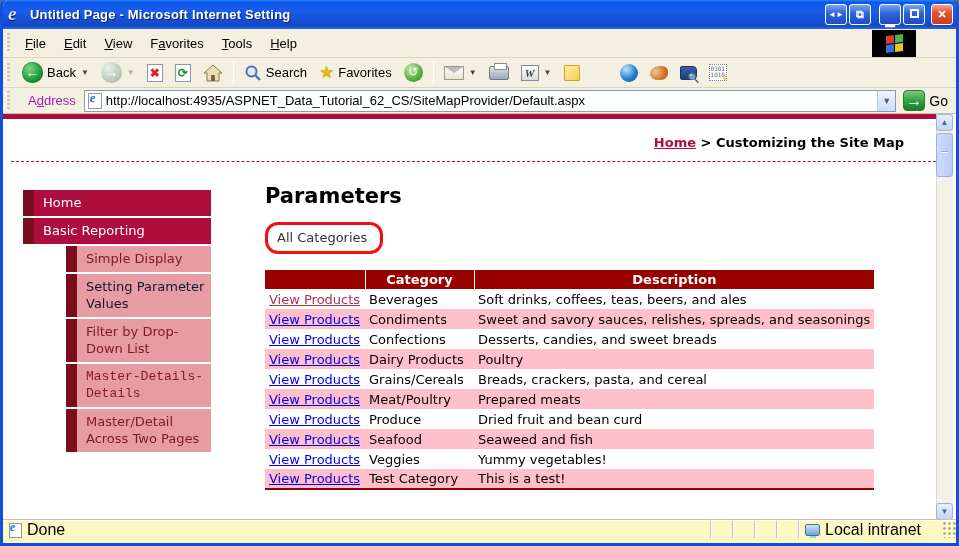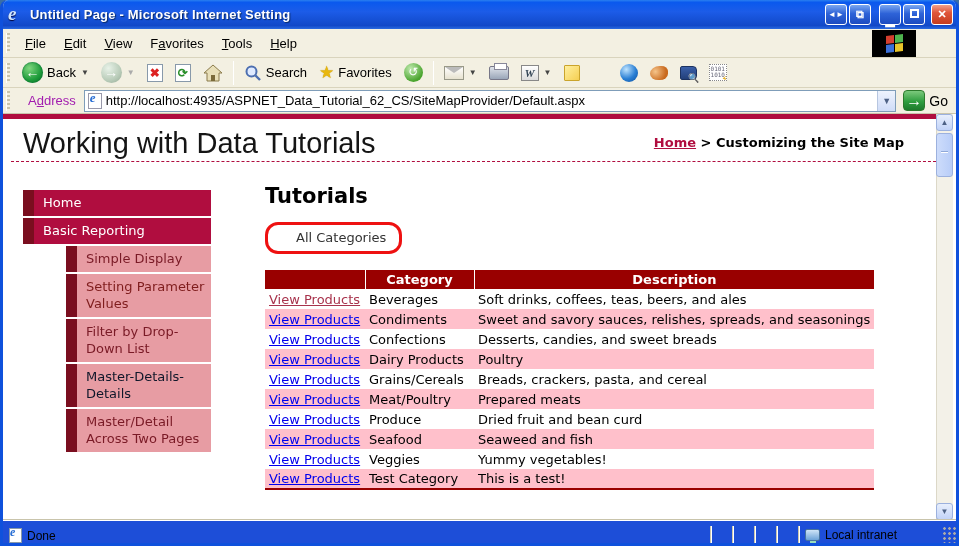--- a/index.html
+++ b/index.html
@@ -92,40 +92,40 @@
   .sidebar{ position:absolute; left:20px; top:76px; width:188px; height:330px; overflow:hidden; font:13px "DejaVu Sans",sans-serif; }
   .side-row{ display:flex; margin-bottom:2px; }
   .side-strip{ width:11px; flex:none; }
   .side-label{ flex:1; padding:4px 6px 5px 9px; line-height:17px; }
   .side-row.lvl0 .side-label{ color:#fff; }
   .side-row.lvl1{ margin-left:11px;padding-left:32px; }
   
   .main{ position:absolute; left:262px; top:70px; width:660px; }
   .main h2{ font:bold 21px "DejaVu Sans",sans-serif; color:#000; }
   .all-cats-wrap{ margin-top:14px; }
-  .all-cats{ display:inline-block; border:3px solid #ee1111; border-radius:13px; padding:5px 13px 6px 28px;
+  .all-cats{ display:inline-block; border:3px solid #ee1111; border-radius:13px; padding:5px 13px 6px 9px;
     font:13px "DejaVu Sans",sans-serif; color:#333; }
   .cat-table{ border-collapse:collapse; margin-top:16px; font:13px "DejaVu Sans",sans-serif; }
   .cat-table th{ color:#fff; font-weight:bold; text-align:center; padding:1px 4px; border-right:1px solid #fff; height:19px;}
   .cat-table th:last-child{ border-right:none; }
   .cat-table td{ padding:1px 4px; height:20px; white-space:nowrap; }
   .cat-table a{ text-decoration:underline; }
   .col-link{ width:100px; } .col-cat{ width:109px; } .col-desc{ width:390px; }
   
   .scrollbar{ position:absolute; right:3px; top:0; width:17px; height:406px; background:#f3f1e8;
     box-shadow:inset 1px 0 0 #dcd8c8; }
   .sb-btn{ position:absolute; left:0; width:17px; height:17px; border:1px solid #9cb1de; border-radius:3px;
     background:linear-gradient(180deg,#e8effc,#c2d3f8); color:#4d6185; font-size:8px; text-align:center; line-height:15px; }
   .sb-up{ top:0; } .sb-down{ bottom:0; }
   .sb-thumb{ position:absolute; left:0; top:19px; width:17px; height:44px; border:1px solid #9cb1de; border-radius:3px;
     background:linear-gradient(90deg,#cddcfb,#b8cdf8); }
   .sb-thumb i{ display:block; margin:17px 4px 0; border-top:1px solid #8fa8d8; border-bottom:1px solid #fff; height:2px; }
   
-  .statusbar{ position:absolute; left:0; top:520px; width:953px; height:23px; background:#1d4ed8;
-    border-top:1px solid #fff; box-shadow:0 -1px 0 #c9c4ab; display:flex; align-items:flex-end; font-size:12px; }
+  .statusbar{ position:absolute; left:0; top:520px; width:953px; height:23px; background:#fef9c3;
+    border-top:1px solid #fff; box-shadow:0 -1px 0 #c9c4ab; display:flex; align-items:flex-start; font-size:16px; }
   .sb-left{ display:flex; align-items:center; gap:5px; padding-left:6px; flex:1; }
   .status-doc{ width:13px; height:15px; background:#fff; border:1px solid #89a; position:relative; }
   .status-doc:before{ content:"e"; position:absolute; left:0; top:-4px; font:italic bold 12px "Liberation Serif",serif; color:#2a6fd4; }
   .pane{ height:17px; border-left:1px solid #c9c4ab; box-shadow:1px 0 0 #fff inset; width:22px; }
   .zone-pane{ display:flex; align-items:center; gap:5px; width:142px; padding-left:6px; height:17px;
     border-left:1px solid #c9c4ab; box-shadow:1px 0 0 #fff inset; }
   .zone-ico{ width:15px; height:12px; background:linear-gradient(#cfe4f7,#6da3d8); border:1px solid #47729e; border-radius:2px; position:relative;}
   .zone-ico:after{ content:""; position:absolute; left:4px; bottom:-3px; width:6px; height:2px; background:#9db; }
   .grip-corner{ width:14px; height:17px; margin-left:2px;
     background:radial-gradient(circle 1.5px, #aaa 1px, transparent 1.6px) 0 0/5px 5px; }
@@ -249,59 +249,58 @@
       <span class="addr-drop">▼</span>
     </span>
     <span class="go-btn">
       <span class="go-ico">→</span>
       <span class="go-label">Go</span>
     </span>
   </div>
 
   <div class="page">
     <div class="accent-bar" style="background: rgb(176, 13, 63);"></div>
-    <div class="site-title">Working with Data Tutorials</div>
     <div class="breadcrumb">
       <a href="#" style="color: rgb(176, 13, 63);">Home</a><span> &gt; </span><span>Customizing the Site Map</span>
     </div>
     <div class="dashed-sep"></div>
 
     <div class="sidebar" id="sidebar">
         <div class="side-row lvl0">
           <span class="side-strip" style="background: rgb(122, 14, 31);"></span>
           <span class="side-label" style="background: rgb(176, 13, 63);">Home</span>
         </div>
         <div class="side-row lvl0">
           <span class="side-strip" style="background: rgb(122, 14, 31);"></span>
           <span class="side-label" style="background: rgb(176, 13, 63);">Basic Reporting</span>
         </div>
         <div class="side-row lvl1">
           <span class="side-strip" style="background: rgb(122, 14, 31);"></span>
           <span class="side-label" style="background: rgb(231, 156, 163); color: rgb(122, 26, 38);">Simple Display</span>
         </div>
         <div class="side-row lvl1">
           <span class="side-strip" style="background: rgb(122, 14, 31);"></span>
-          <span class="side-label" style="background: rgb(231, 156, 163); color: #7f1d1d;">Setting Parameter Values</span>
+          <span class="side-label" style="background: rgb(231, 156, 163); color: #0f172a;">Setting Parameter Values</span>
         </div>
         <div class="side-row lvl1">
           <span class="side-strip" style="background: rgb(122, 14, 31);"></span>
           <span class="side-label" style="background: rgb(231, 156, 163); color: rgb(122, 26, 38);">Filter by Drop-Down List</span>
         </div>
         <div class="side-row lvl1">
           <span class="side-strip" style="background: rgb(122, 14, 31);"></span>
-          <span class="side-label" style="background: rgb(231, 156, 163); color: #0f172a;">Master-Details-Details</span>
+          <span class="side-label" style="background: rgb(231, 156, 163); color: #7f1d1d; font-family: Liberation Mono, monospace;">Master-Details-Details</span>
         </div>
         <div class="side-row lvl1">
           <span class="side-strip" style="background: rgb(122, 14, 31);"></span>
           <span class="side-label" style="background: rgb(231, 156, 163); color: rgb(122, 26, 38);">Master/Detail Across Two Pages</span>
         </div>
       </div>
 
     <div class="main">
-      <h2>Tutorials</h2>
+      <h2>Parameters</h2>
       <div class="all-cats-wrap">
         <span class="all-cats" title="" style="border-color: rgb(238, 17, 17);">All Categories</span>
       </div>
       <table class="cat-table">
         <thead>
             <tr id="table-head-row">
               <th class="col-link" style="background: rgb(153, 0, 0);"></th>
               <th class="col-cat" style="background: rgb(153, 0, 0);">Category</th>
               <th class="col-desc" style="background: rgb(153, 0, 0);">Description</th>
             </tr>

